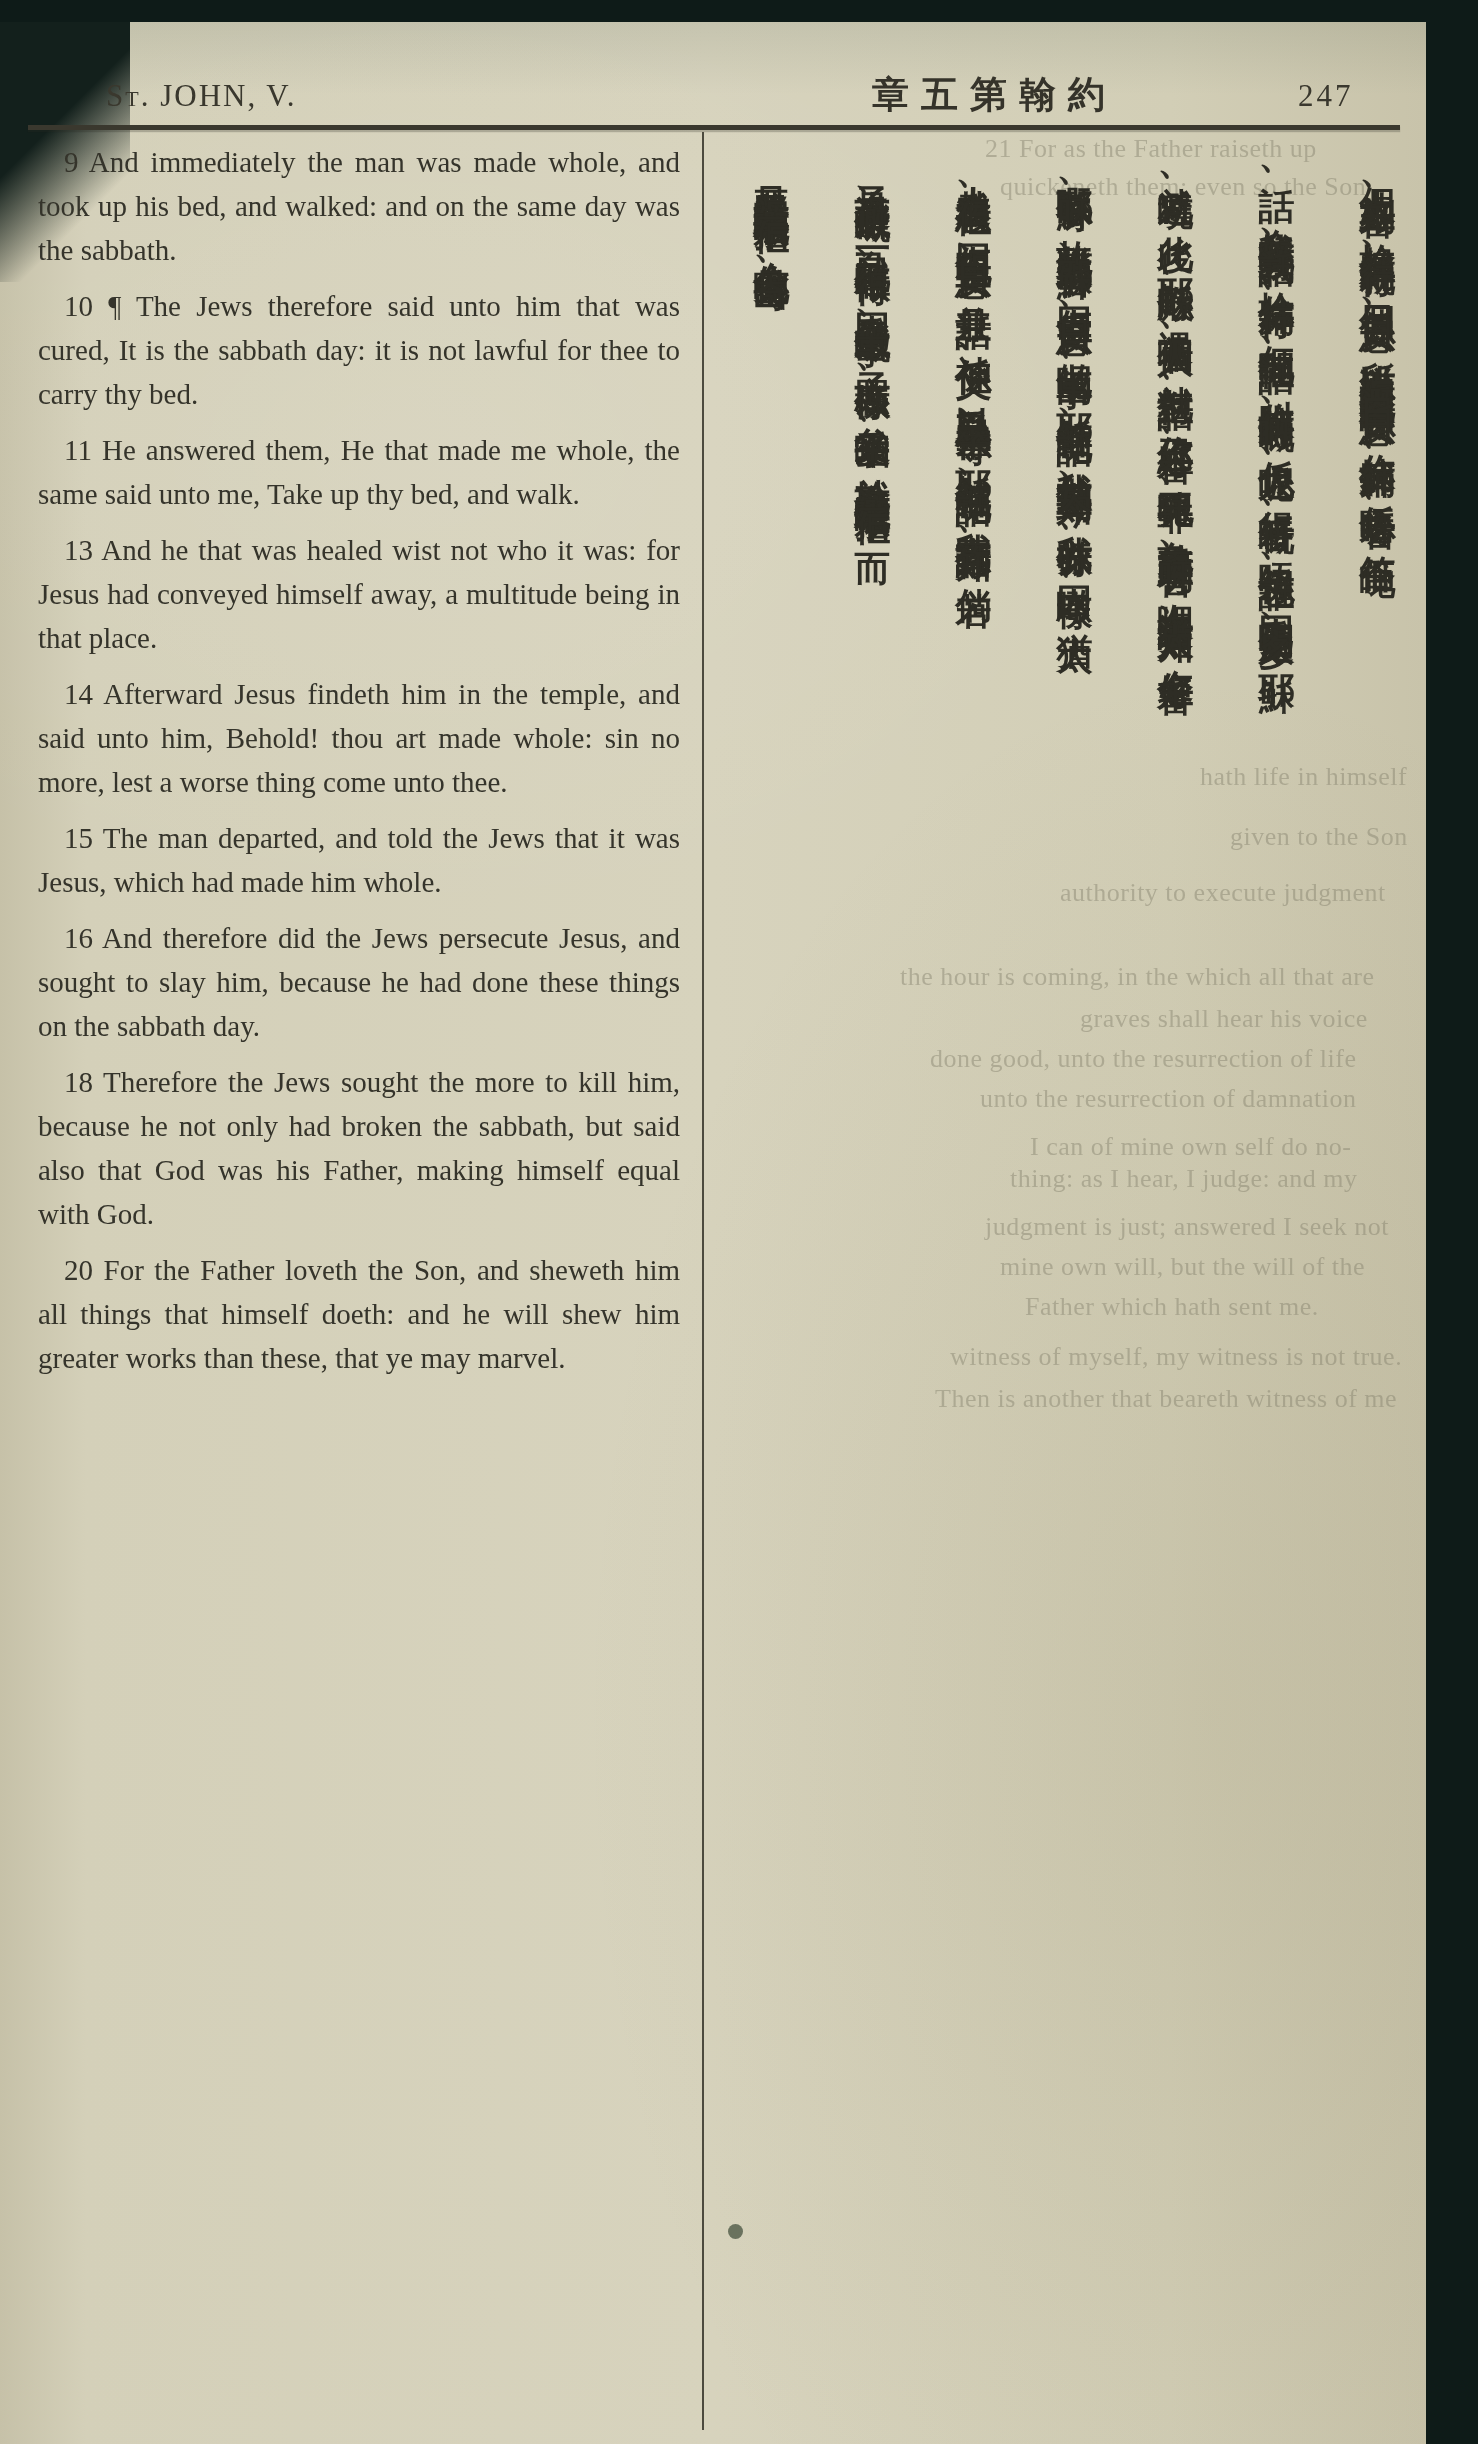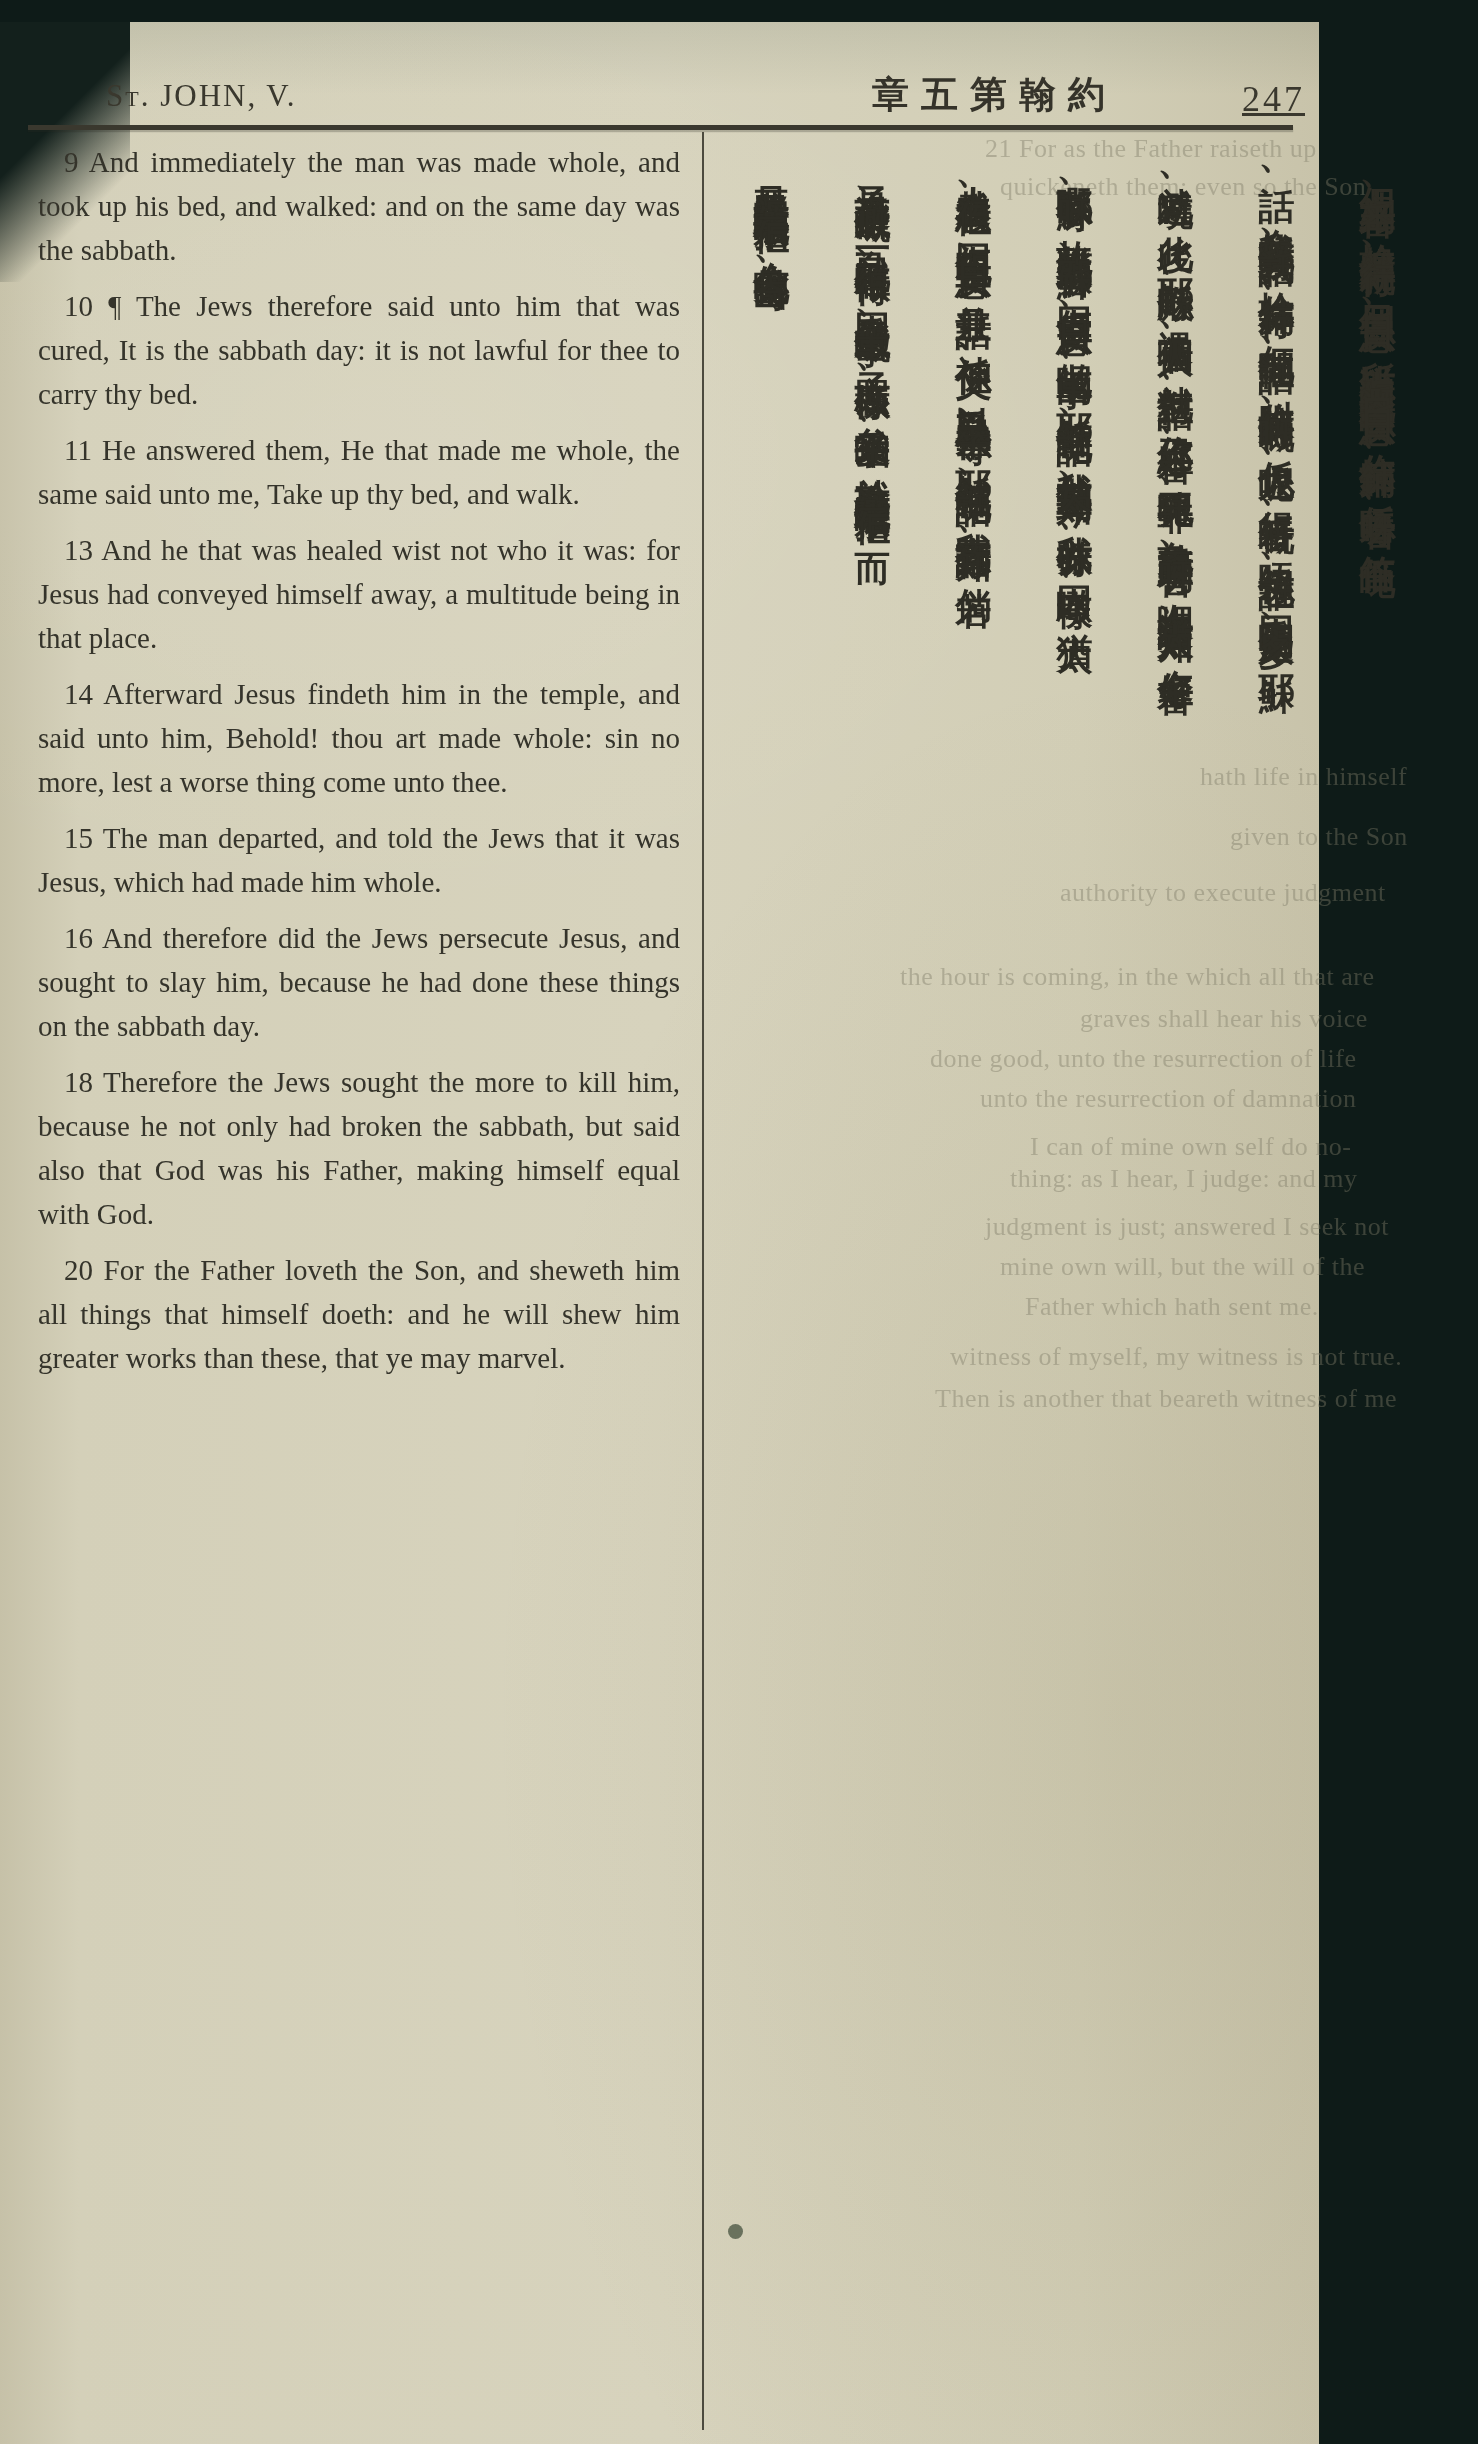--- a/index.html
+++ b/index.html
@@ -2,42 +2,42 @@
 <html><head>
 <meta charset="utf-8">
 <style>
   html,body{margin:0;padding:0;}
   body{
     width:1478px;height:2444px;position:relative;overflow:hidden;
     background:#0e1b18;
     font-family:"Liberation Serif","DejaVu Serif",serif;
   }
   .paper{
-    position:absolute;left:0;top:22px;width:1319px;height:2422px;
+    position:absolute;left:0;top:22px;width:1426px;height:2422px;
     background:
       radial-gradient(1200px 800px at 30% 18%, rgba(255,255,255,.08), transparent 60%),
       radial-gradient(900px 1500px at 85% 70%, rgba(120,110,70,.12), transparent 70%),
       linear-gradient(180deg, rgba(40,60,50,.10), transparent 3%),
       linear-gradient(90deg,#c6c1a8 0,#d4d0b9 6%,#d7d3bd 50%,#d2ceb6 82%,#c8c3aa 100%);
   }
   .corner{
     position:absolute;left:0;top:22px;width:130px;height:260px;
     background:linear-gradient(135deg,#13201c 0%,#13201c 40%,rgba(19,32,28,0) 72%);
   }
   .title-en{
     position:absolute;left:106px;top:56px;font-size:31px;letter-spacing:2px;
     color:#3a382e;font-variant-caps:small-caps;z-index:2;
   }
   .title-zh{
     position:absolute;left:872px;top:48px;font-size:37px;font-weight:bold;
     letter-spacing:12px;color:#35332a;z-index:2;white-space:nowrap;
   }
   .page-num{
-    position:absolute;left:1242px;top:56px;font-size:36px;letter-spacing:3px;
-    color:#3a382e;z-index:2;text-decoration:underline;
+    position:absolute;left:1298px;top:56px;font-size:31px;letter-spacing:3px;
+    color:#3a382e;z-index:2;
   }
   .rule{
     position:absolute;left:28px;right:26px;top:103px;height:5px;
     background:#3a382e;box-shadow:0 2px 1px rgba(40,38,30,.25);z-index:2;
   }
   .divider{
     position:absolute;left:702px;top:110px;bottom:14px;width:2px;
     background:#4c4a3e;z-index:2;
   }
   .english{

